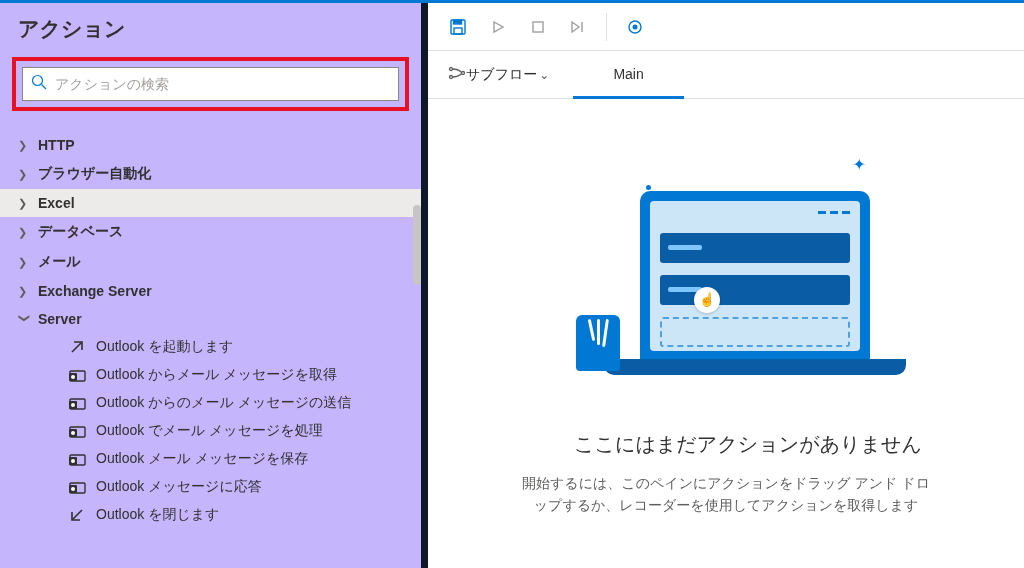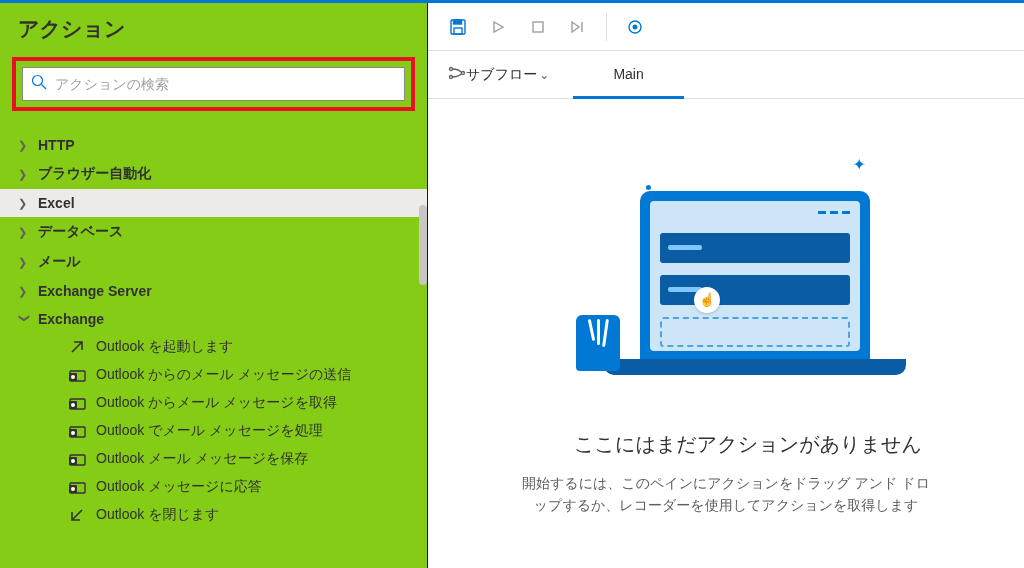--- a/index.html
+++ b/index.html
@@ -1,18 +1,18 @@
 <!DOCTYPE html>
 <html><head>
   <meta charset="utf-8">
   <style>
     * { box-sizing: border-box; margin: 0; padding: 0; }
     body { font-family: "Segoe UI", "Yu Gothic UI", sans-serif; font-size: 14px; color: #323130; background: #fff; width: 1024px; height: 568px; overflow: hidden; }
     .app { display: flex; height: 100%; border-top: 3px solid #0078d4; }
-    .sidebar { width: 428px; background: #84cc16; display: flex; flex-direction: column; border-right: 1px solid #0f172a; }
+    .sidebar { width: 428px; background: #c4b5fd; display: flex; flex-direction: column; border-right: 7px solid #0f172a; }
     .sidebar-title { font-size: 21px; font-weight: 600; padding: 12px 18px 10px; }
     .search-wrap { margin: 4px 12px 14px; border: 4px solid #e81123; padding: 6px; }
     .search-box { display: flex; align-items: center; background: #fff; border: 1px solid #8a8886; height: 34px; padding: 0 8px; }
     .search-icon { color: #0078d4; font-size: 16px; margin-right: 8px; }
     .search-input { border: none; outline: none; flex: 1; font-size: 14px; color: #605e5c; }
     .search-input::placeholder { color: #a19f9d; }
     .tree { flex: 1; overflow-y: auto; padding-top: 6px; position: relative; }
     .tree-item { display: flex; align-items: center; padding: 6px 18px; cursor: pointer; }
     .tree-item:hover, .tree-item.hover { background: #edebe9; }
     .chevron { width: 12px; color: #605e5c; font-size: 11px; line-height: 1; display: inline-block; }
@@ -99,52 +99,52 @@
       <div class="tree-item">
           <span class="chevron">❯</span>
           <span class="tree-label">メール</span>
         </div>
       <div class="tree-item">
           <span class="chevron">❯</span>
           <span class="tree-label">Exchange Server</span>
         </div>
       <div class="tree-item expanded">
           <span class="chevron" style="transform:rotate(90deg)">❯</span>
-          <span class="tree-label">Exchange</span>
+          <span class="tree-label">Server</span>
         </div>
 
       <div class="sub-items">
         <div class="sub-item">
           <span class="action-icon">
               <svg width="16" height="16" viewBox="0 0 16 16" stroke="#323130" stroke-width="1.6" fill="none">
                 <line x1="3" y1="13" x2="13" y2="3"></line>
                 <polyline points="5,3 13,3 13,11"></polyline>
               </svg>
             </span>
           <span class="sub-label">Outlook を起動します</span>
         </div>
         <div class="sub-item">
           <span class="action-icon">
               <svg width="17" height="17" viewBox="0 0 17 17">
                 <rect x="1" y="4" width="15" height="10" rx="1" fill="none" stroke="#323130" stroke-width="1.4"></rect>
                 <rect x="0" y="6" width="8" height="8" rx="1" fill="#323130"></rect>
                 <circle cx="4" cy="10" r="2" fill="#fff"></circle>
               </svg>
             </span>
+          <span class="sub-label">Outlook からメール メッセージを取得</span>
+        </div>
+        <div class="sub-item">
+          <span class="action-icon">
+              <svg width="17" height="17" viewBox="0 0 17 17">
+                <rect x="1" y="4" width="15" height="10" rx="1" fill="none" stroke="#323130" stroke-width="1.4"></rect>
+                <rect x="0" y="6" width="8" height="8" rx="1" fill="#323130"></rect>
+                <circle cx="4" cy="10" r="2" fill="#fff"></circle>
+              </svg>
+            </span>
           <span class="sub-label">Outlook からのメール メッセージの送信</span>
-        </div>
-        <div class="sub-item">
-          <span class="action-icon">
-              <svg width="17" height="17" viewBox="0 0 17 17">
-                <rect x="1" y="4" width="15" height="10" rx="1" fill="none" stroke="#323130" stroke-width="1.4"></rect>
-                <rect x="0" y="6" width="8" height="8" rx="1" fill="#323130"></rect>
-                <circle cx="4" cy="10" r="2" fill="#fff"></circle>
-              </svg>
-            </span>
-          <span class="sub-label">Outlook からメール メッセージを取得</span>
         </div>
         <div class="sub-item">
           <span class="action-icon">
               <svg width="17" height="17" viewBox="0 0 17 17">
                 <rect x="1" y="4" width="15" height="10" rx="1" fill="none" stroke="#323130" stroke-width="1.4"></rect>
                 <rect x="0" y="6" width="8" height="8" rx="1" fill="#323130"></rect>
                 <circle cx="4" cy="10" r="2" fill="#fff"></circle>
               </svg>
             </span>
           <span class="sub-label">Outlook でメール メッセージを処理</span>

